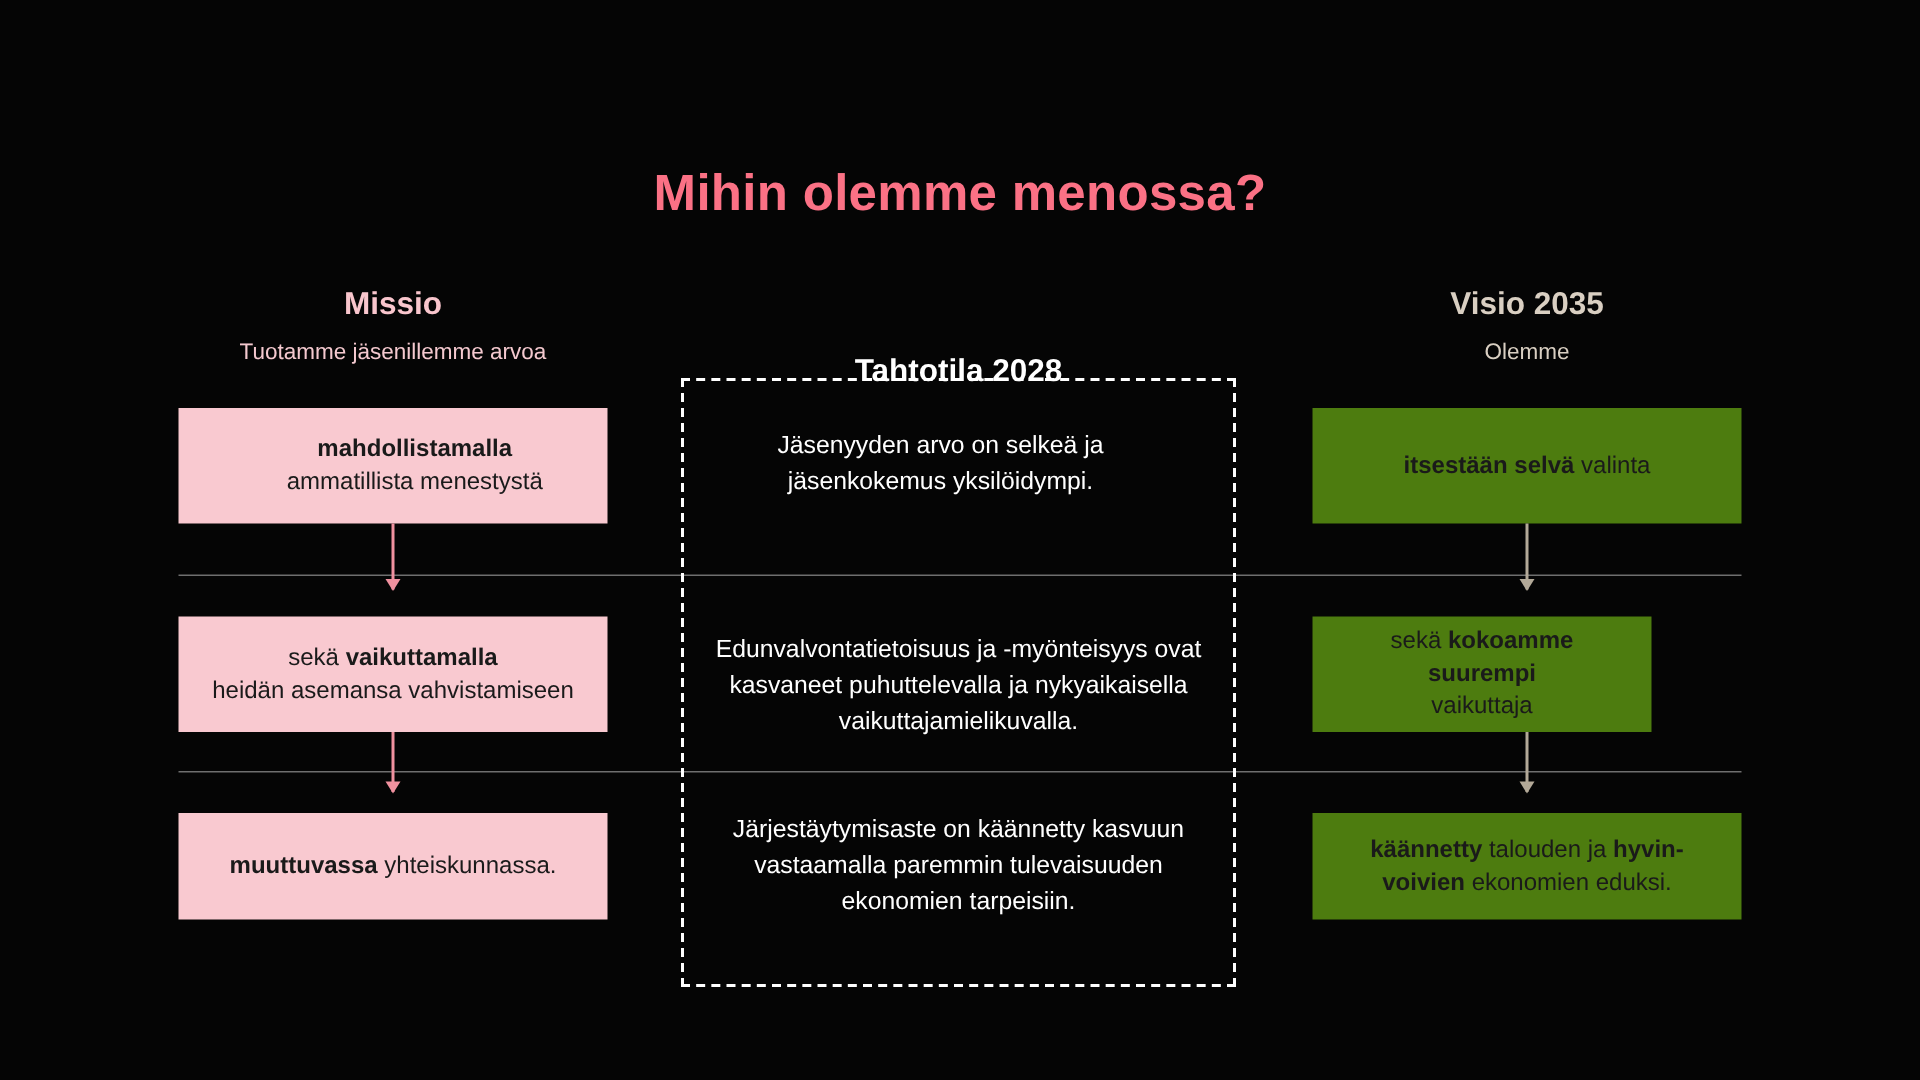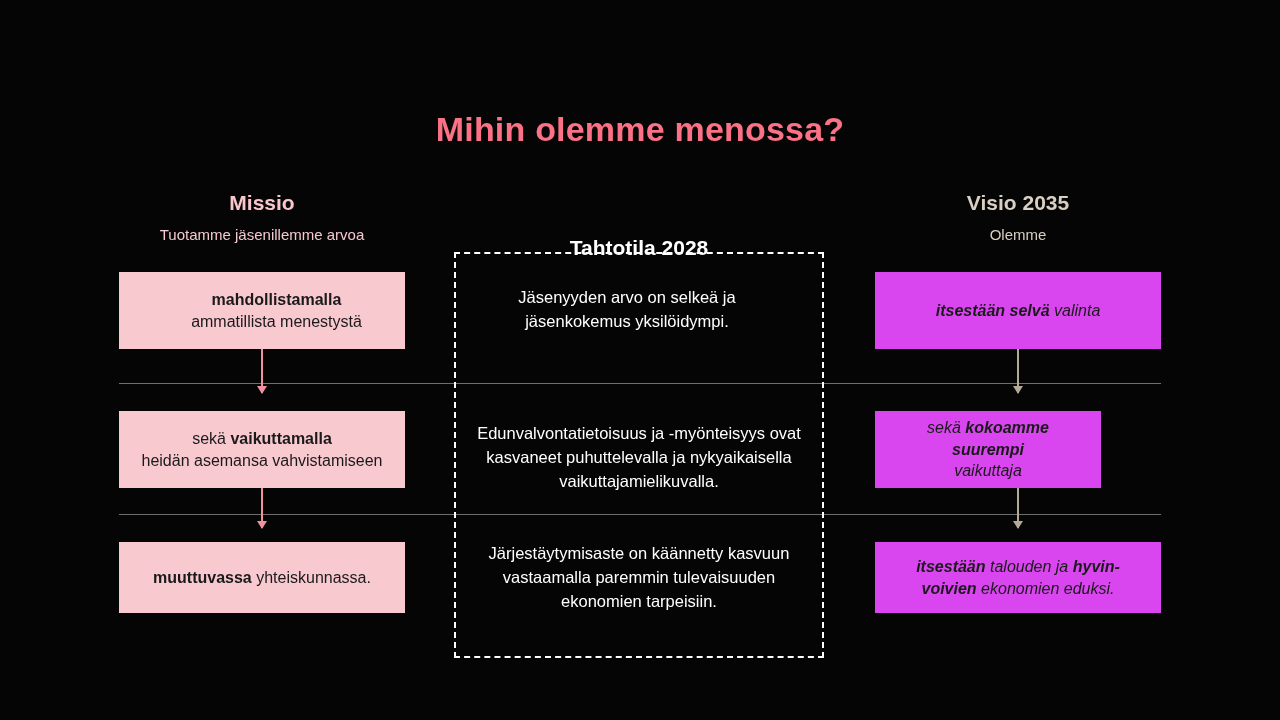--- a/index.html
+++ b/index.html
@@ -97,23 +97,22 @@
     text-align: center;
     padding: 8px 14px;
     font-size: 16px;
     line-height: 1.35;
   }
   .box.pink {
     background: #f9c9d0;
     color: #1a1a1a;
   }
   .box.beige {
-    background: #d946ef;
+    background: #4d7c0f;
     color: #1a1a1a;
-    font-style: italic;
   }
   .box.plain {
     background: transparent;
     color: #ffffff;
     font-size: 16.5px;
     line-height: 1.45;
   }
   .box b { font-weight: bold; }
 
   
@@ -226,21 +225,21 @@
 
   <div class="box beige" id="box-v2">
     <div>
       <span>sekä </span><b>kokoamme suurempi</b><br>
       <span>vaikuttaja</span>
     </div>
   </div>
 
   <div class="box beige" id="box-v3">
     <div>
-      <b>itsestään</b><span> talouden ja </span><b>hyvin-voivien</b><span> ekonomien eduksi.</span>
+      <b>käännetty</b><span> talouden ja </span><b>hyvin-voivien</b><span> ekonomien eduksi.</span>
     </div>
   </div>
 
   <div class="arrow pink" id="arrow-m1">
     <div class="shaft"></div>
     <div class="head"></div>
   </div>
   <div class="arrow pink" id="arrow-m2">
     <div class="shaft"></div>
     <div class="head"></div>

